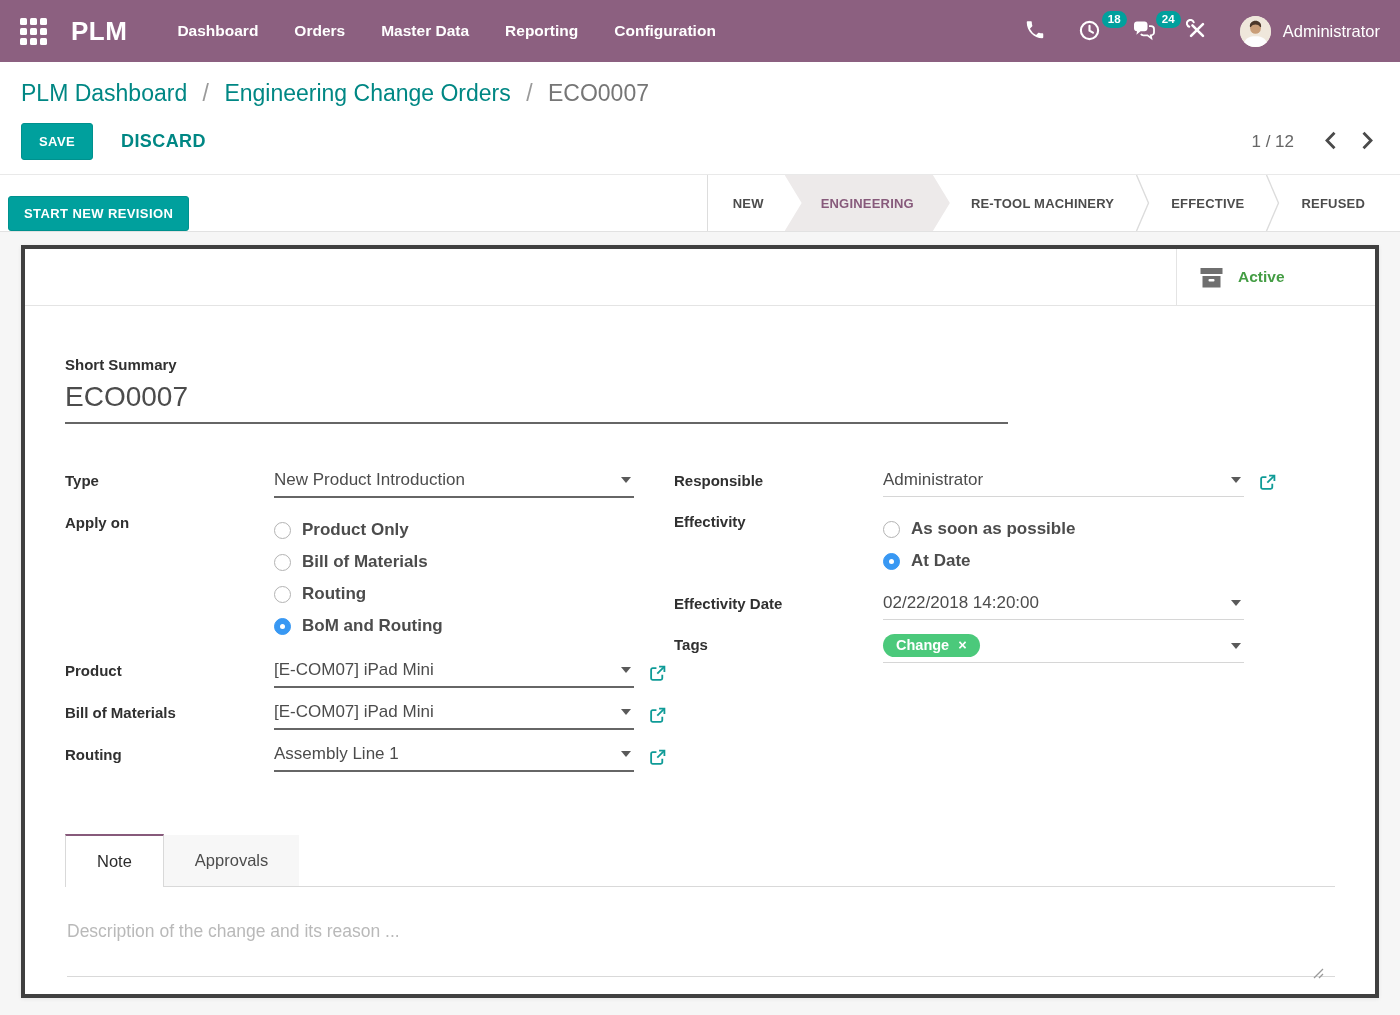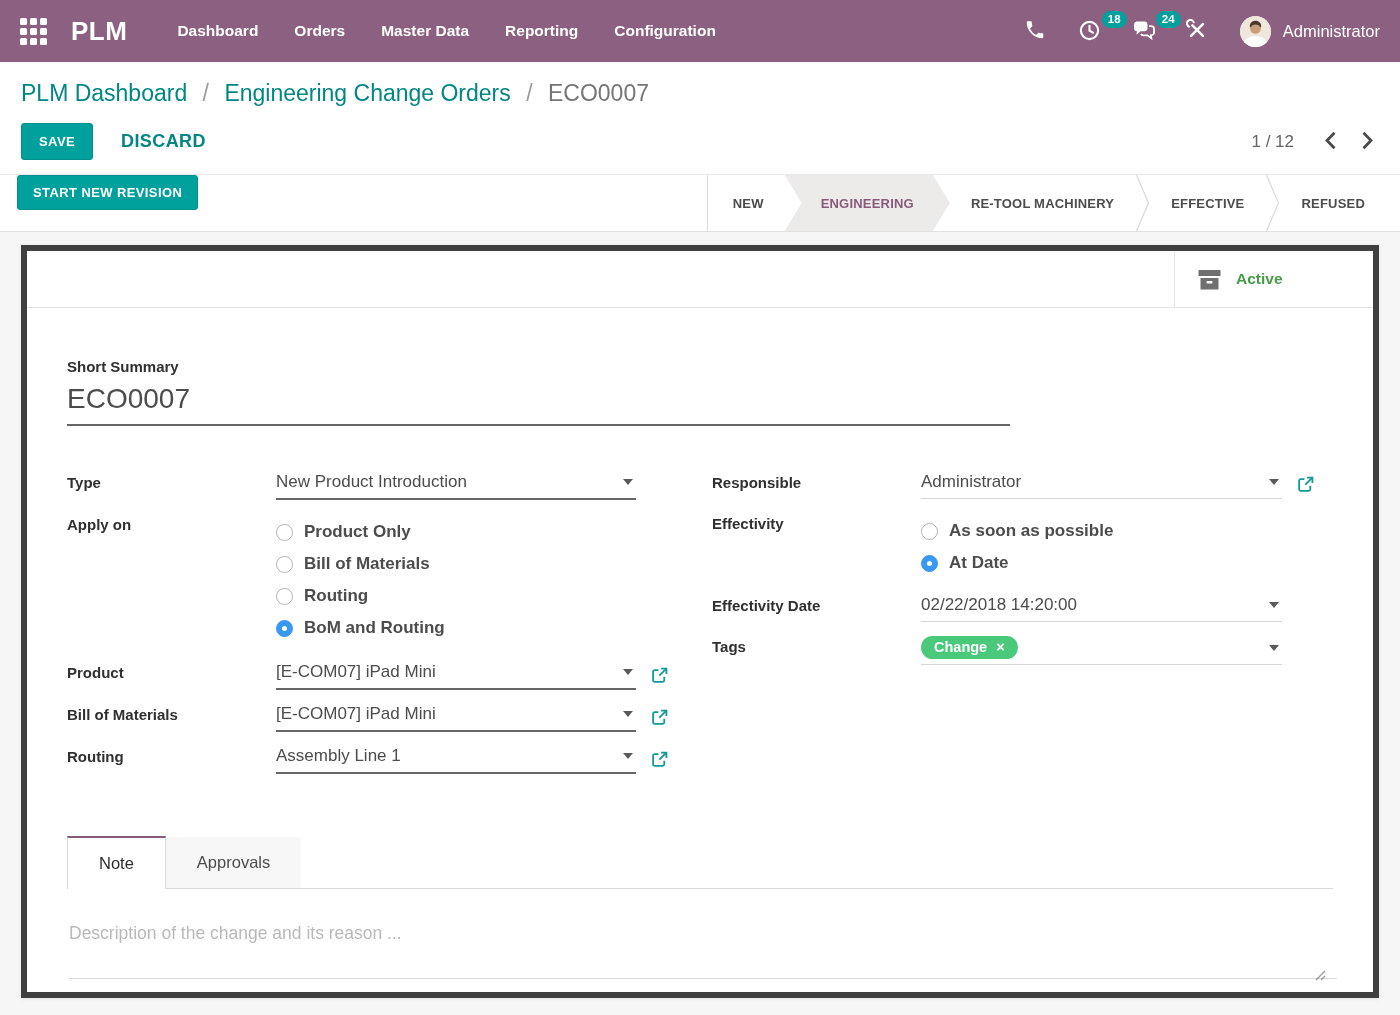--- a/index.html
+++ b/index.html
@@ -27,42 +27,42 @@
   .bc-sep { color:#9a9a9a; margin:0 9px; }
   .bc-current { color:#767676; }
   .cp-row { display:flex; align-items:center; margin-top:16px; }
   .btn-save { background:#00A09D; color:#fff; border:1px solid #00918e; font-weight:bold; font-size:13px; letter-spacing:.4px; padding:10px 17px; border-radius:3px; cursor:pointer; font-family:inherit; }
   .btn-discard { background:none; border:none; color:#008784; font-weight:bold; font-size:18px; letter-spacing:.4px; margin-left:28px; cursor:pointer; font-family:inherit; }
   .pager { margin-left:auto; display:flex; align-items:center; gap:22px; }
   .pager-count { font-size:17px; color:#666; margin-right:6px; }
   .pager-btn { background:none; border:none; cursor:pointer; padding:2px; }
 
   
-  .statusbar { background:#fff; border-top:1px solid #e9e9e9; border-bottom:1px solid #e2e2e2; height:58px; display:flex; align-items:flex-start; padding-left:17px; }
+  .statusbar { background:#fff; border-top:1px solid #e9e9e9; border-bottom:1px solid #e2e2e2; height:58px; display:flex; align-items:flex-end; padding-left:8px; }
   .btn-revision { background:#00A09D; color:#fff; border:1px solid #00918e; font-weight:bold; font-size:13px; letter-spacing:.4px; padding:9px 15px; border-radius:3px; cursor:pointer; font-family:inherit; }
   .steps { margin-left:auto; height:100%; border-left:1px solid #ddd; display:flex; align-items:center; padding:0 14px 0 4px; }
   .step { height:56px; display:flex; align-items:center; padding:0 21px; font-size:13px; font-weight:bold; color:#4c4c4c; letter-spacing:.2px; cursor:pointer; }
   .step.active { background:#edeaea; color:#875A7B; padding:0 36px;
       clip-path:polygon(0 0, calc(100% - 17px) 0, 100% 50%, calc(100% - 17px) 100%, 0 100%, 17px 50%); }
   .step-sep { flex-shrink:0; }
 
   
-  .card { margin:13px 21px 0; background:#fff; border:6px solid #404040; box-shadow:0 1px 4px rgba(0,0,0,.07); height:753px; }
+  .card { margin:13px 21px 0; background:#fff; border:4px solid #404040; box-shadow:0 1px 4px rgba(0,0,0,.07); height:753px; }
   .card-header { height:57px; border-bottom:1px solid #e4e4e4; display:flex; }
   .ch-spacer { flex:1; }
   .active-cell { width:199px; border-left:1px solid #e4e4e4; display:flex; align-items:center; padding-left:22px; gap:14px; cursor:pointer; }
   .active-label { color:#449d44; font-weight:bold; font-size:15.5px; }
 
   .sheet { padding:50px 40px 0; }
   .flabel { font-weight:bold; font-size:15px; color:#303030; }
   .ss-value { font-size:28px; color:#4c4c4c; padding:8px 0 9px; border-bottom:2px solid #666; width:943px; cursor:text; }
 
   .columns { display:flex; margin-top:44px; }
   .col-left { width:593px; flex-shrink:0; }
-  .col-right { margin-left:52px; flex:1; }
+  .col-right { margin-left:16px; flex:1; }
   .frow { display:flex; align-items:flex-start; margin-bottom:12px; }
   .frow .flabel { width:209px; flex-shrink:0; padding-top:4px; }
   .fwrap { display:flex; align-items:center; }
   .fselect { width:360px; display:flex; justify-content:space-between; align-items:center; border-bottom:2px solid #666; padding:2px 3px 6px 0; font-size:17px; color:#4c4c4c; cursor:pointer;gap:45px; }
   .fselect.light { width:361px; border-bottom:1px solid #d6d6d6; }
   .caret { width:0; height:0; border-left:5px solid transparent; border-right:5px solid transparent; border-top:6px solid #5a5a5a; flex-shrink:0; margin-left:8px; }
   .extlink { margin-left:15px; cursor:pointer; display:flex; }
 
   .radio-group { padding-top:4px;font-weight:bold; }
   .radio-row { display:flex; align-items:center; height:32px; gap:11px; font-size:17px; color:#4c4c4c; cursor:pointer; }

